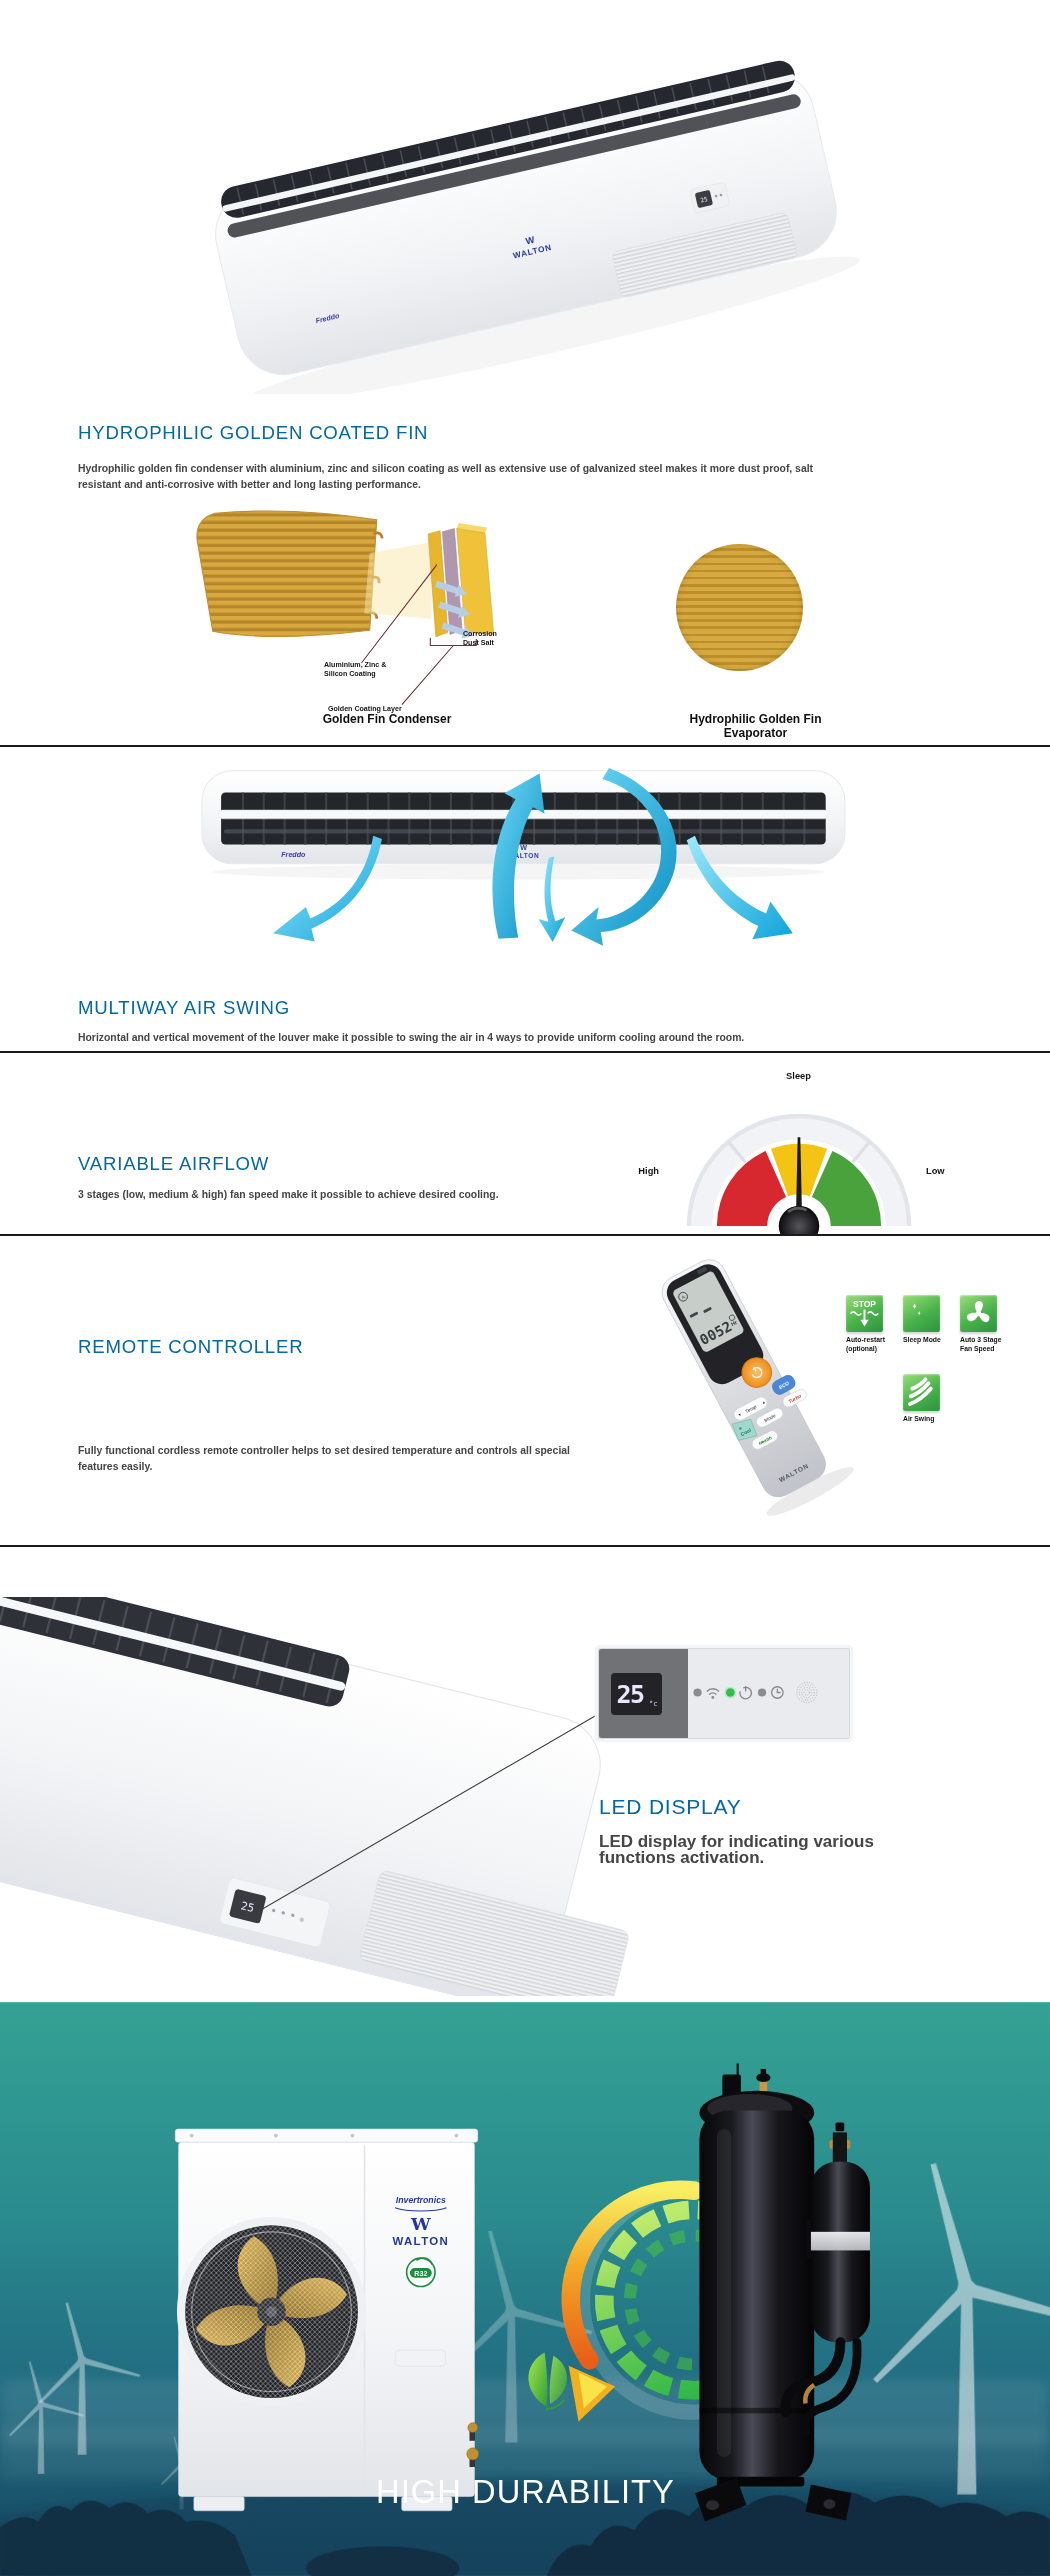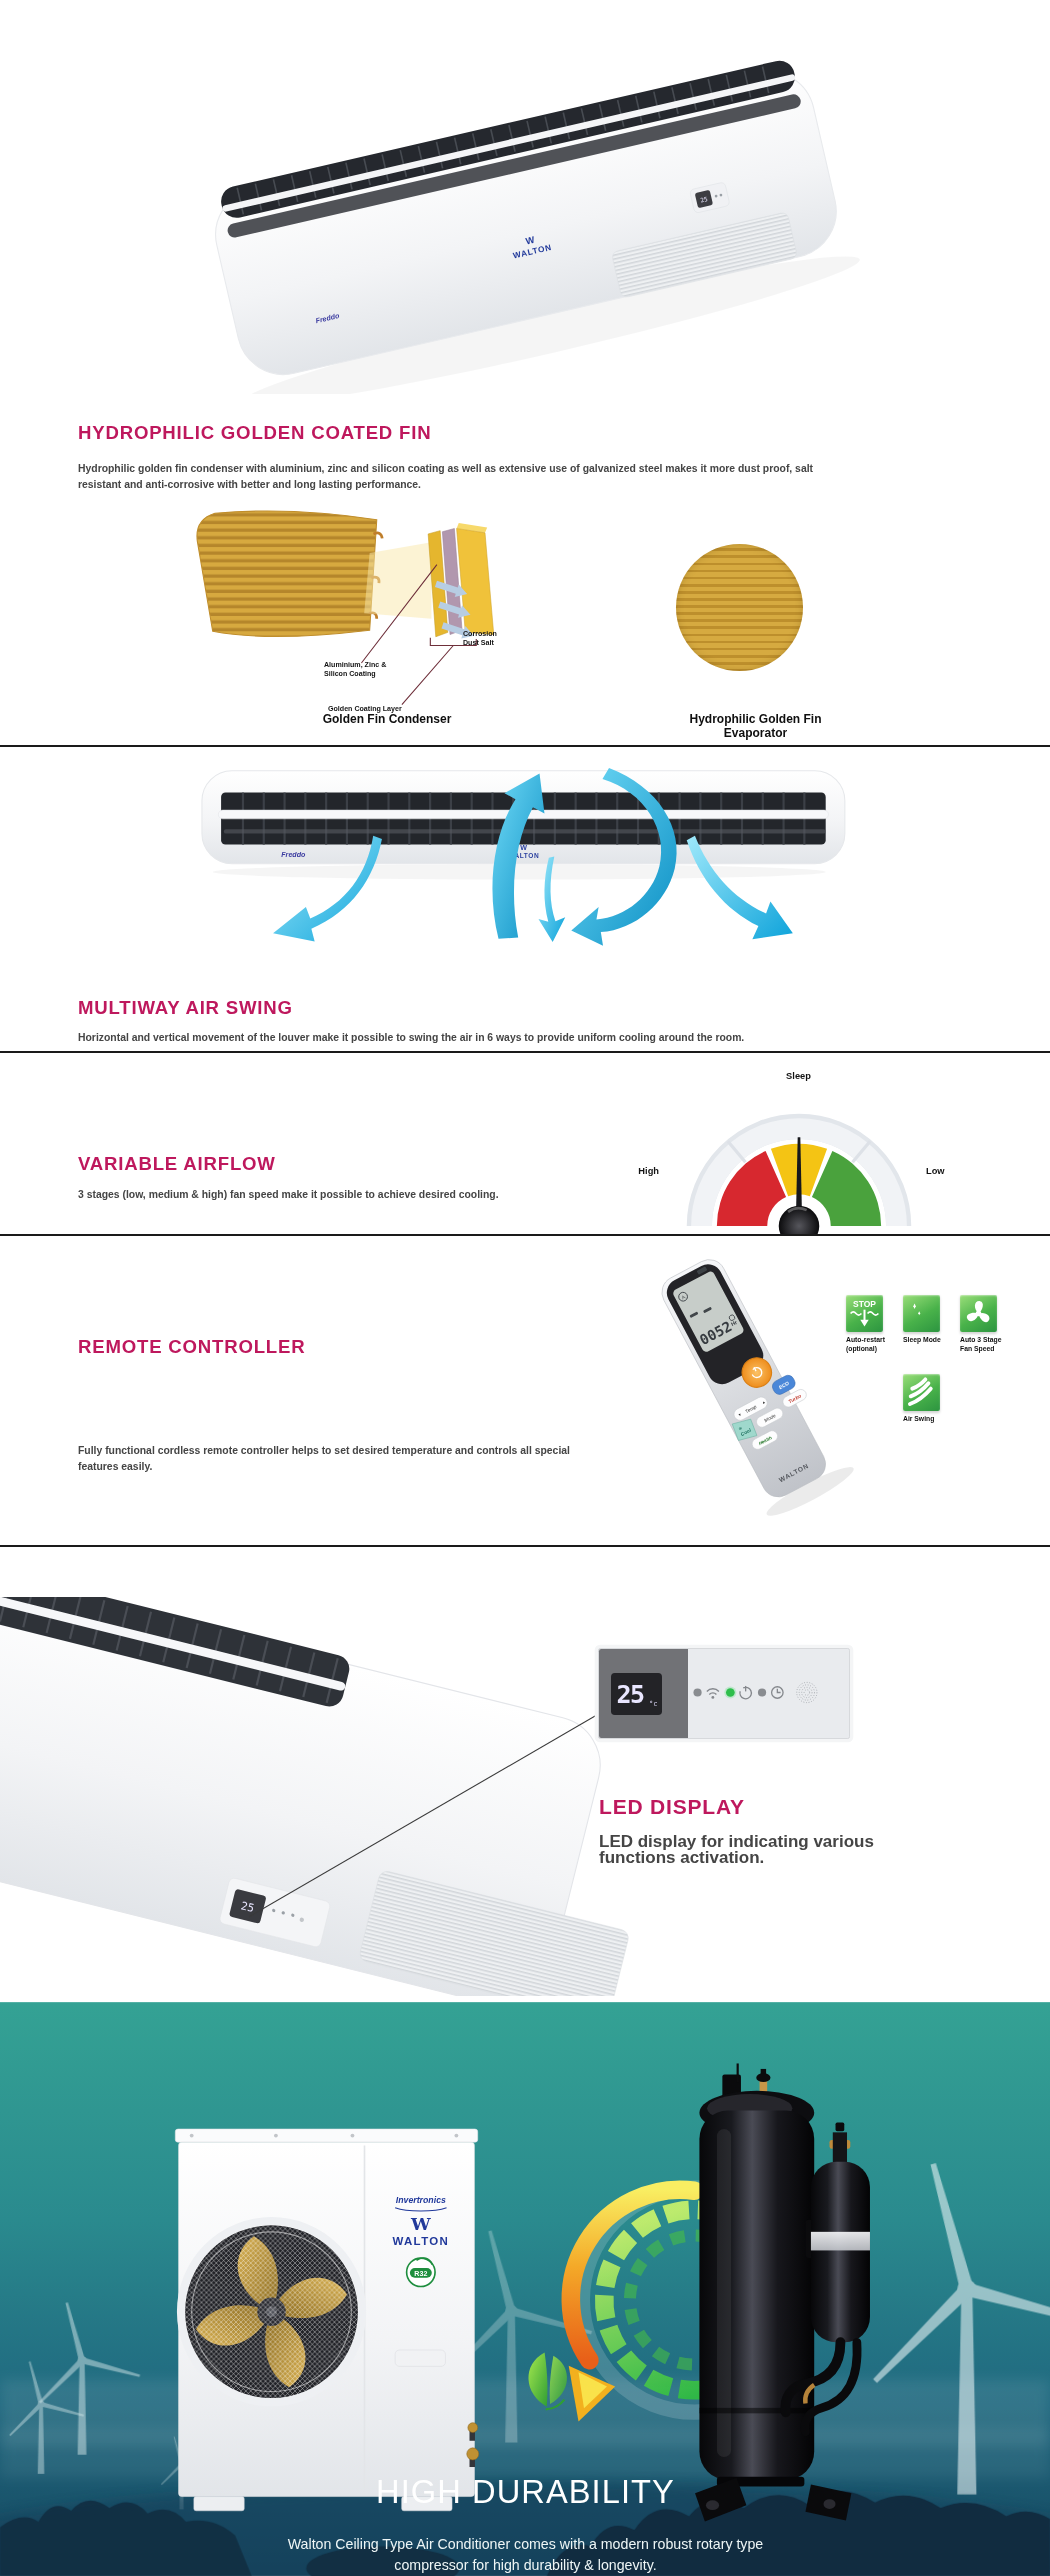--- a/index.html
+++ b/index.html
@@ -1,20 +1,20 @@
 <!DOCTYPE html>
 <html style="font-size:8.8px"><head>
 <meta charset="utf-8">
 <style>
   html,body{margin:0;padding:0;background:#ffffff;}
   body{font-family:"Liberation Sans",sans-serif;}
   .page{position:relative;width:1050px;height:2576px;background:#fff;overflow:hidden;}
   .abs{position:absolute;}
   .divider{position:absolute;left:0;width:1050px;height:1.6px;background:#1a1a1a;}
-  .sec-title{font-size:18.6px;letter-spacing:0.8px;color:#be185d;font-weight:700;white-space:nowrap;}
+  .sec-title{font-size:18.6px;letter-spacing:0.8px;color:#0369a1;font-weight:400;white-space:nowrap;}
   .sec-desc{font-size:10.4px;line-height:16px;color:#454545;font-weight:700;}
   .cap{font-size:12px;font-weight:bold;color:#0f0f0f;text-align:center;}
   .dlabel{font-size:7.1px;font-weight:bold;color:#141414;line-height:9.3px;}
   .feat-icon{width:37px;height:37px;border-radius:2px;
     background:linear-gradient(150deg,#9ade79,#49b24a 55%,#2c9440);
     box-shadow:inset 0 1.1px 1.6px rgba(255,255,255,.45),0 1.1px 2.7px rgba(0,0,0,.18);}
   .feat-label{font-size:6.8px;font-weight:bold;color:#121212;line-height:8.8px;}
   .gauge-label{font-size:9.3px;font-weight:bold;color:#141414;}
   .evap-circle{width:127px;height:127px;border-radius:50%;
     background:repeating-linear-gradient(180deg,#d6aa40 0 4.4px,#bd8f2c 4.4px 7.1px);
@@ -240,21 +240,21 @@
     <g>
       <path fill="url(#cyanA)" d="M 333 142 C 322 212, 282 266, 218 293 L 210 272 L 150 320 L 226 335 L 220 312 C 293 281, 335 220, 349 148 Z"></path>
       <path fill="url(#cyanB)" d="M 562 330 C 540 242, 551 142, 593 75 L 573 64 L 637 28 L 646 101 L 625 90 C 593 149, 581 238, 598 328 Z"></path>
       <path fill="url(#cyanA)" d="M 664 180 C 654 226, 655 266, 666 298 L 684 291 L 661 336 L 635 294 L 653 299 C 643 261, 644 222, 654 182 Z"></path>
       <path fill="url(#cyanB)" d="M 752 38 C 830 62, 872 132, 856 198 C 842 252, 795 290, 741 295 L 745 272 L 695 315 L 753 343 L 749 318 C 812 313, 868 266, 884 202 C 902 128, 854 52, 764 18 Z"></path>
       <path fill="url(#cyanA)" d="M 921 142 C 947 208, 993 258, 1051 284 L 1059 262 L 1100 320 L 1026 331 L 1037 307 C 976 277, 930 222, 906 150 Z"></path>
     </g>
   </svg>
 
   <div class="abs sec-title" style="left:78px;top:997px">MULTIWAY AIR SWING</div>
-  <div class="abs sec-desc" style="left:78px;top:1030px;width:848px">Horizontal and vertical movement of the louver make it possible to swing the air in 6 ways to provide uniform cooling around the room.</div>
+  <div class="abs sec-desc" style="left:78px;top:1030px;width:848px">Horizontal and vertical movement of the louver make it possible to swing the air in 4 ways to provide uniform cooling around the room.</div>
 
   <div class="divider" style="top:1051px"></div>
 
   <div class="abs sec-title" style="left:78px;top:1153px">VARIABLE AIRFLOW</div>
   <div class="abs sec-desc" style="left:78px;top:1187px;width:492px">3 stages (low, medium &amp; high) fan speed make it possible to achieve desired cooling.</div>
 
   <svg class="abs" style="left:684px;top:1066px" width="230" height="170" viewBox="0 0 420 310">
     <path d="M 28 292 A 182 182 0 0 1 392 292" stroke="#e2e6eb" stroke-width="46" fill="none"></path>
     <path d="M 32 292 A 178 178 0 0 1 388 292" stroke="#f1f3f6" stroke-width="38" fill="none"></path>
     <line x1="112.3" y1="175.6" x2="80.1" y2="137.3" stroke="#dde1e7" stroke-width="6"></line>
@@ -550,16 +550,15 @@
       <path d="M 238 598 C 226 606, 220 618, 222 632" stroke="#b5833a" stroke-width="8" fill="none"></path>
       <rect x="60" y="766" width="160" height="18" rx="6" fill="#060608"></rect>
       <path d="M 20 796 L 96 768 L 114 818 L 38 848 Z" fill="#0a0a0c"></path>
         <ellipse cx="52" cy="818" rx="12" ry="9" fill="#2a2a30"></ellipse>
       <path d="M 232 780 L 306 796 L 296 846 L 222 830 Z" fill="#0a0a0c"></path>
         <ellipse cx="266" cy="816" rx="11" ry="9" fill="#2a2a30"></ellipse>
     </g>
   </svg>
 
   <div class="abs big-title" style="left:252px;top:2472px;width:547px">HIGH DURABILITY</div>
-  <div class="abs big-desc" style="left:252px;top:2534px;width:547px">Walton Ceiling Type Air Conditioner comes with a modern robust rotary type compressor for high durability &amp; longevity.</div>
 
 </div>
 
 
 </body></html>

